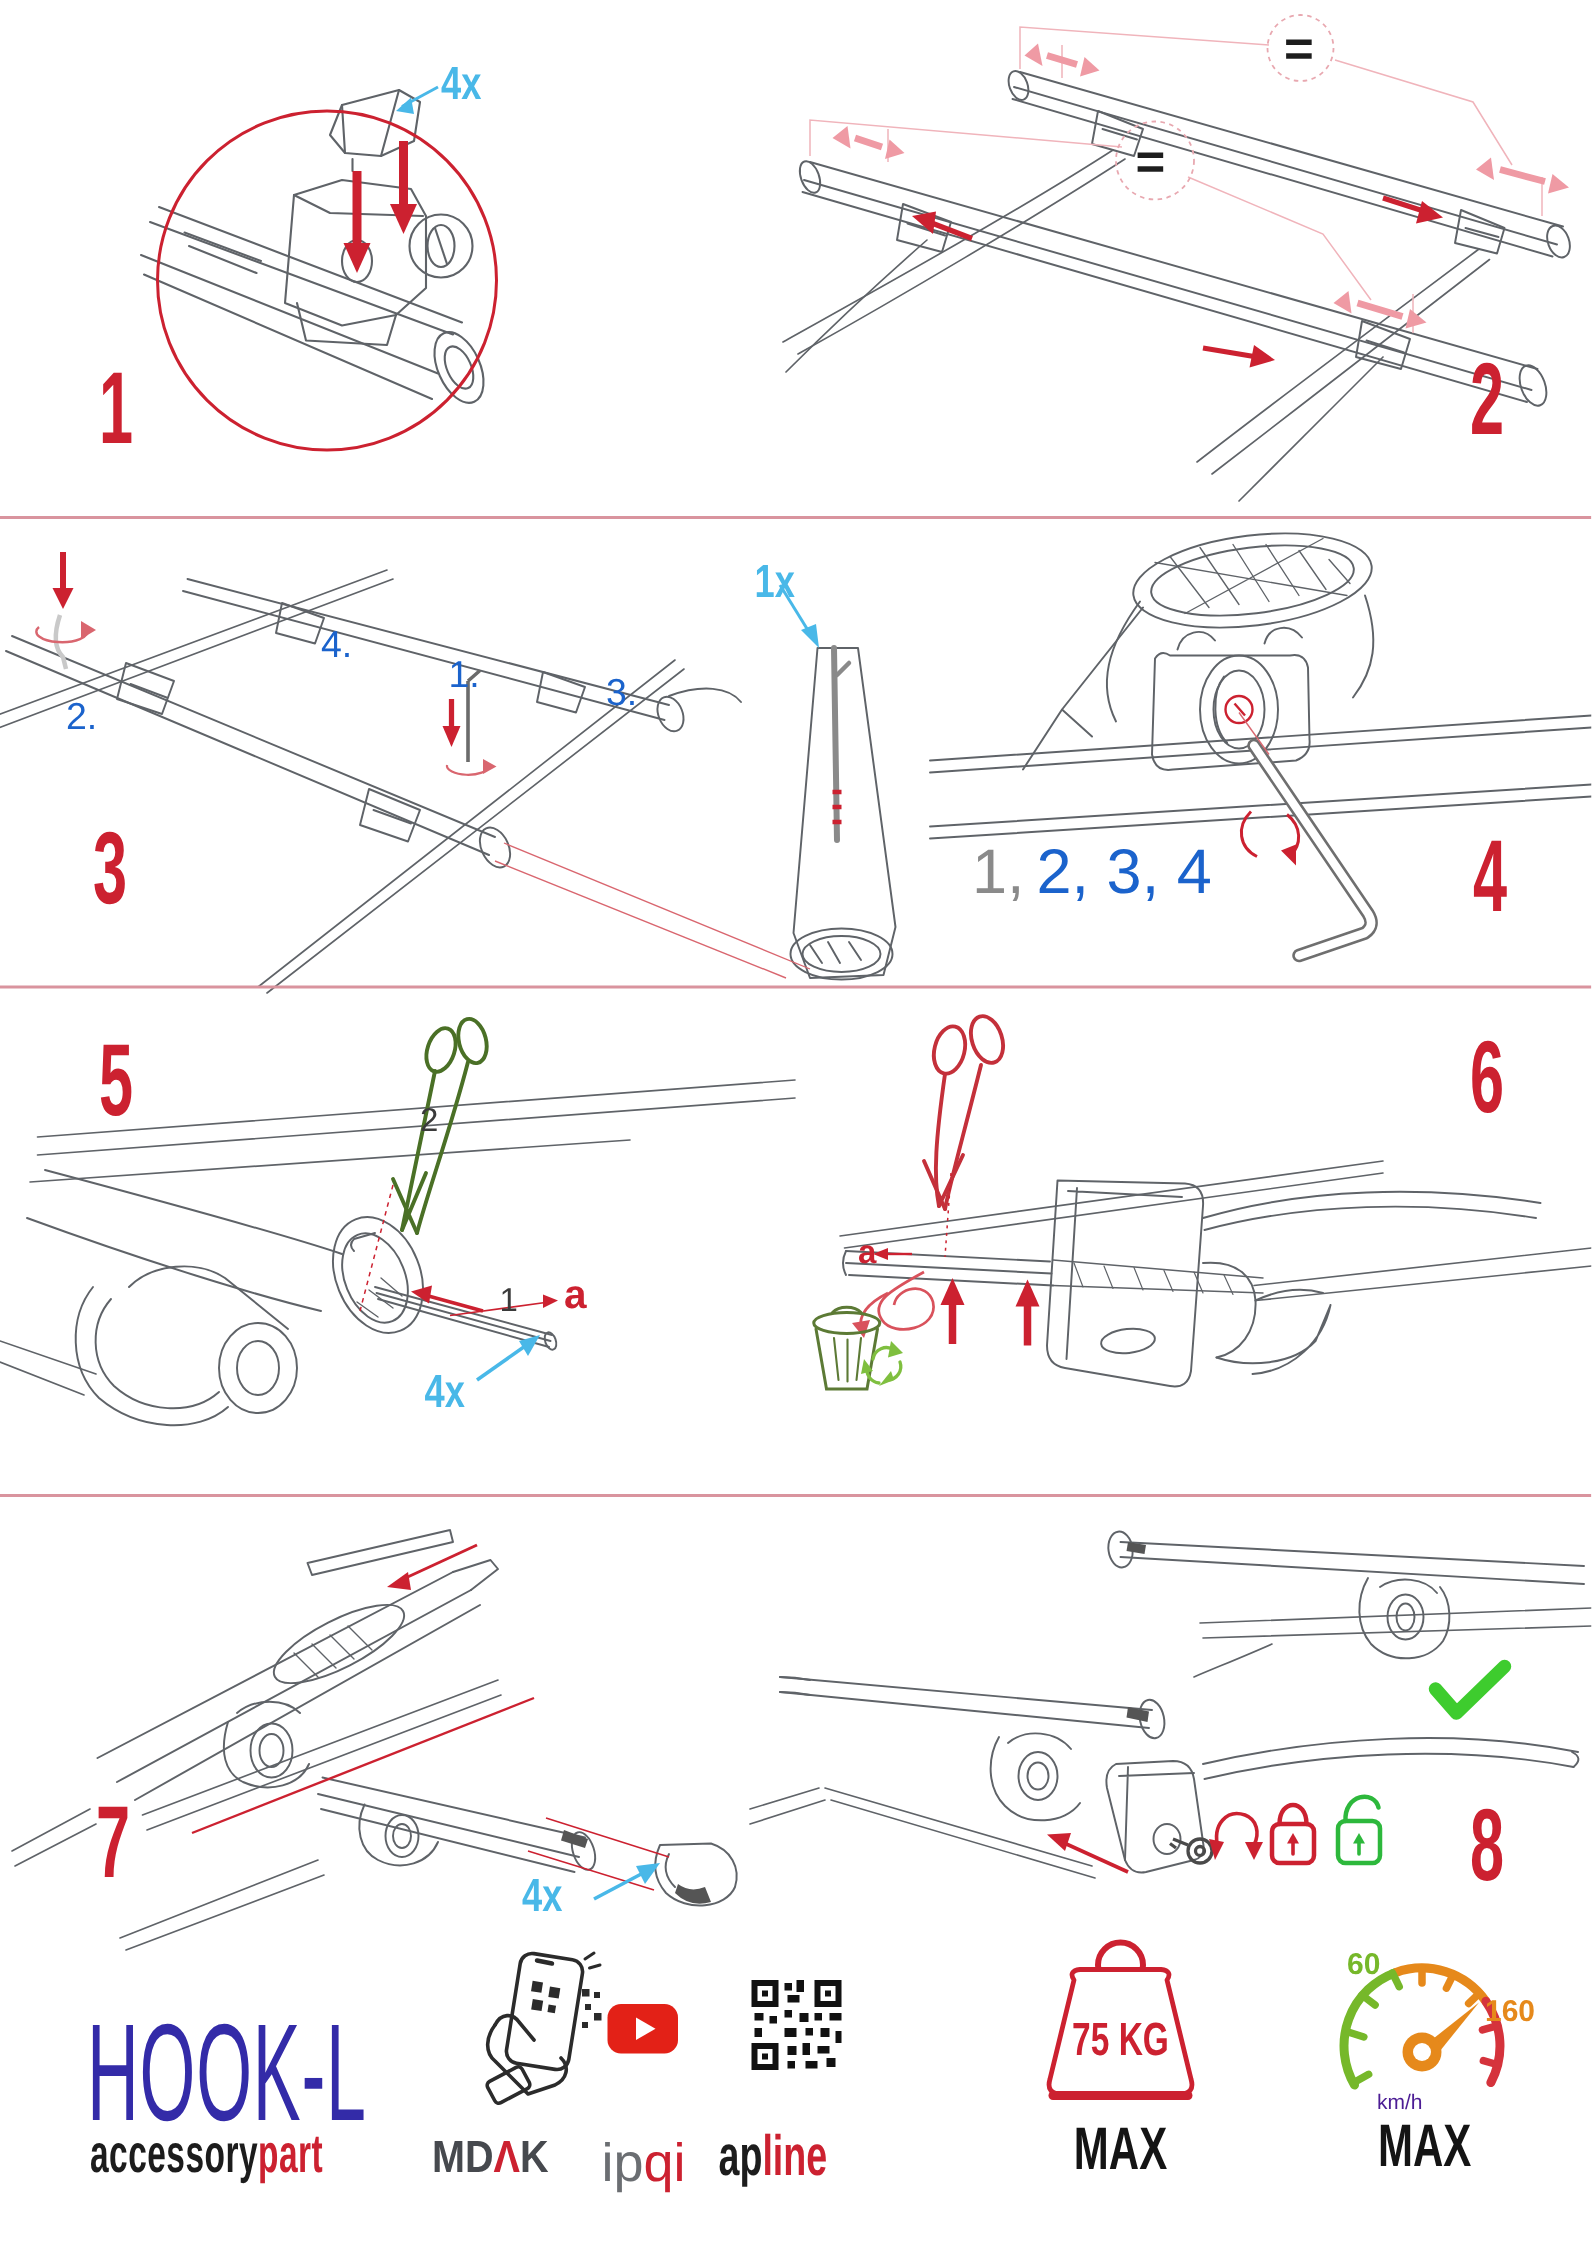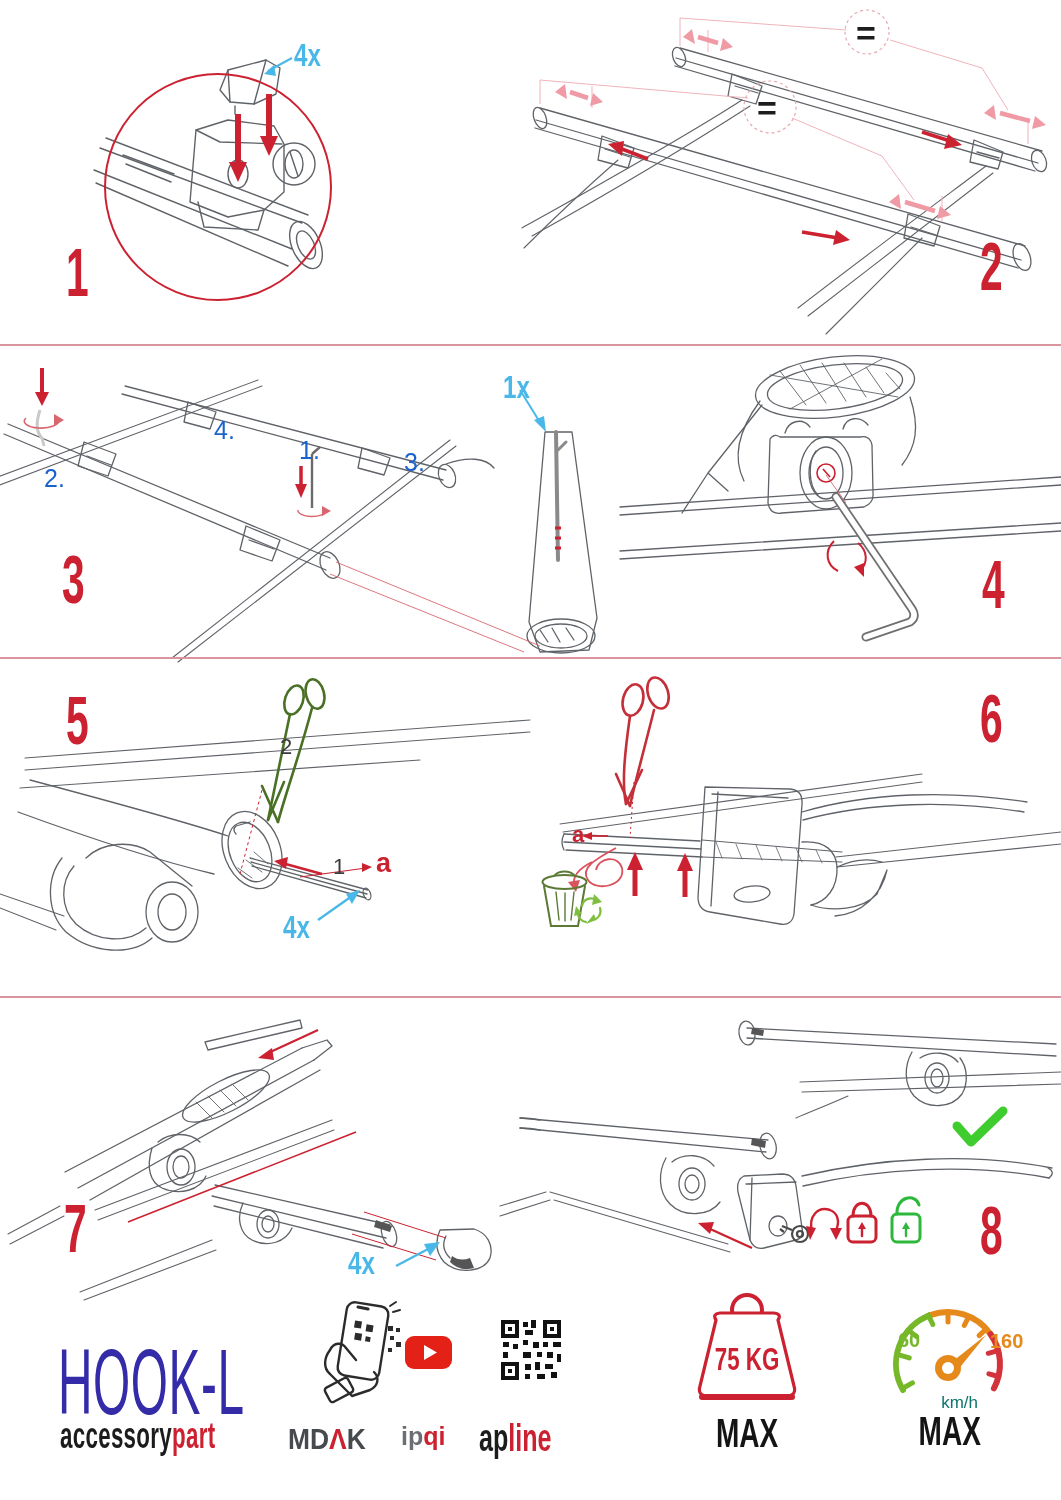--- a/index.html
+++ b/index.html
@@ -19,32 +19,32 @@
   .smallnum{position:absolute;color:#3a3a3a;font-size:22px;font-weight:500;line-height:1;}
   .reda{position:absolute;color:#cc2130;font-size:27px;font-weight:600;line-height:1;}
   .hookl{position:absolute;color:#332ba8;font-size:92px;font-weight:500;line-height:1;
          transform:scaleX(0.52);transform-origin:left top;letter-spacing:1px;}
   .brand{position:absolute;font-size:36px;font-weight:700;line-height:1;
          transform:scaleX(0.62);transform-origin:left top;letter-spacing:0.5px;}
   .brand .k{color:#1c1c1c;} .brand .r{color:#cc2130;}
   .mdak{position:absolute;font-size:30px;font-weight:700;line-height:1;color:#46494e;
         transform:scaleX(0.88);transform-origin:left top;}
   .mdak .r{color:#cc2130;}
-  .ipqi{position:absolute;font-size:25px;font-weight:700;line-height:1;color:#6b6e72;}
+  .ipqi{position:absolute;font-size:36px;font-weight:400;line-height:1;color:#6b6e72;}
   .ipqi .r{color:#cc2130;}
   .apline{position:absolute;font-size:38px;font-weight:600;line-height:1;color:#1c1c1c;
           transform:scaleX(0.66);transform-origin:left top;}
   .apline .r{color:#cc2130;}
   .wkg{position:absolute;color:#cc2130;font-size:31px;font-weight:600;line-height:1;
        transform:scaleX(0.72);transform-origin:center top;text-align:center;}
   .maxlab{position:absolute;color:#141414;font-size:40px;font-weight:600;line-height:1;
           transform:scaleX(0.70);transform-origin:center top;text-align:center;}
   .sp60{position:absolute;color:#76b82a;font-size:20px;font-weight:700;line-height:1;}
   .sp120{position:absolute;color:#e6891b;font-size:20px;font-weight:700;line-height:1;}
-  .kmh{position:absolute;color:#0f766e;font-size:17px;font-weight:400;line-height:1;text-align:right;}
+  .kmh{position:absolute;color:#4c1d95;font-size:14px;font-weight:400;line-height:1;text-align:left;}
 </style>
 </head>
 <body>
 
 <div class="page">
 
   <svg class="abs" style="left:78px;top:52px" width="300" height="265" viewBox="0 0 300 265">
     <g fill="none" stroke="#5f6368" stroke-width="1.4" stroke-linecap="round" stroke-linejoin="round">
 
       <path d="M22,96 L224,171"></path>
@@ -252,20 +252,23 @@
 
     <circle cx="206" cy="128" r="9" fill="none" stroke="#cc2130" stroke-width="1.6"></circle>
     <path d="M203,124 L210,132" stroke="#cc2130" stroke-width="1.6"></path>
     <path d="M206,130 L226,158" stroke="#d9666f" stroke-width="0.9"></path>
     <g>
       <path d="M214,196 C204,206 206,220 218,226" stroke="#cc2130" stroke-width="2" fill="none"></path>
       <path d="M238,198 C248,206 248,218 240,226" stroke="#cc2130" stroke-width="2" fill="none"></path>
       <polygon points="234,222 244,232 244,218" fill="#cc2130"></polygon>
     </g>
   </svg>
+  <div class="seq abs" style="left:648px;top:560px">
+    <span class="g">1,</span><span class="b">2, 3, 4</span>
+  </div>
   <span class="step-num" style="left:982px;top:550px">4</span>
 
   <div class="divider" style="top:657px"></div>
 
   <svg class="abs" style="left:0;top:662px" width="530" height="335" viewBox="0 0 530 335">
     <g fill="none" stroke="#5f6368" stroke-width="1.3" stroke-linecap="round" stroke-linejoin="round">
 
       <path d="M25,96 L530,58" stroke-width="1.1"></path>
         <path d="M25,108 L530,70" stroke-width="1.1"></path>
       <path d="M20,126 L420,98" stroke-width="1.1"></path>
@@ -613,18 +616,18 @@
       <line x1="68.0" y1="16.0" x2="68.0" y2="26.0" stroke="#e6891b"></line>
       <line x1="88.8" y1="20.4" x2="84.3" y2="29.4" stroke="#e6891b"></line>
       <line x1="106.4" y1="32.7" x2="99.1" y2="39.6" stroke="#e6891b"></line>
       <line x1="117.9" y1="54.6" x2="108.3" y2="57.3" stroke="#d5333c"></line>
       <line x1="118.5" y1="80.5" x2="108.9" y2="77.8" stroke="#d5333c"></line>
     </g>
     <polygon points="106,39 63,73 73,80" fill="#e6891b"></polygon>
     <circle cx="68" cy="72" r="13" fill="#e6891b"></circle>
     <circle cx="68" cy="72" r="6" fill="#ffffff"></circle>
   </svg>
-  <span class="sp60" style="left:898px;top:1330px">60</span>
+  <span class="sp60" style="left:898px;top:1300px">60</span>
   <span class="sp120" style="left:990px;top:1331px">160</span>
   <span class="kmh" style="left:918px;top:1394px;width:60px">km/h</span>
   <span class="maxlab" style="left:906px;top:1411px;width:84px">MAX</span>
 
 </div>
 
 </body></html>

